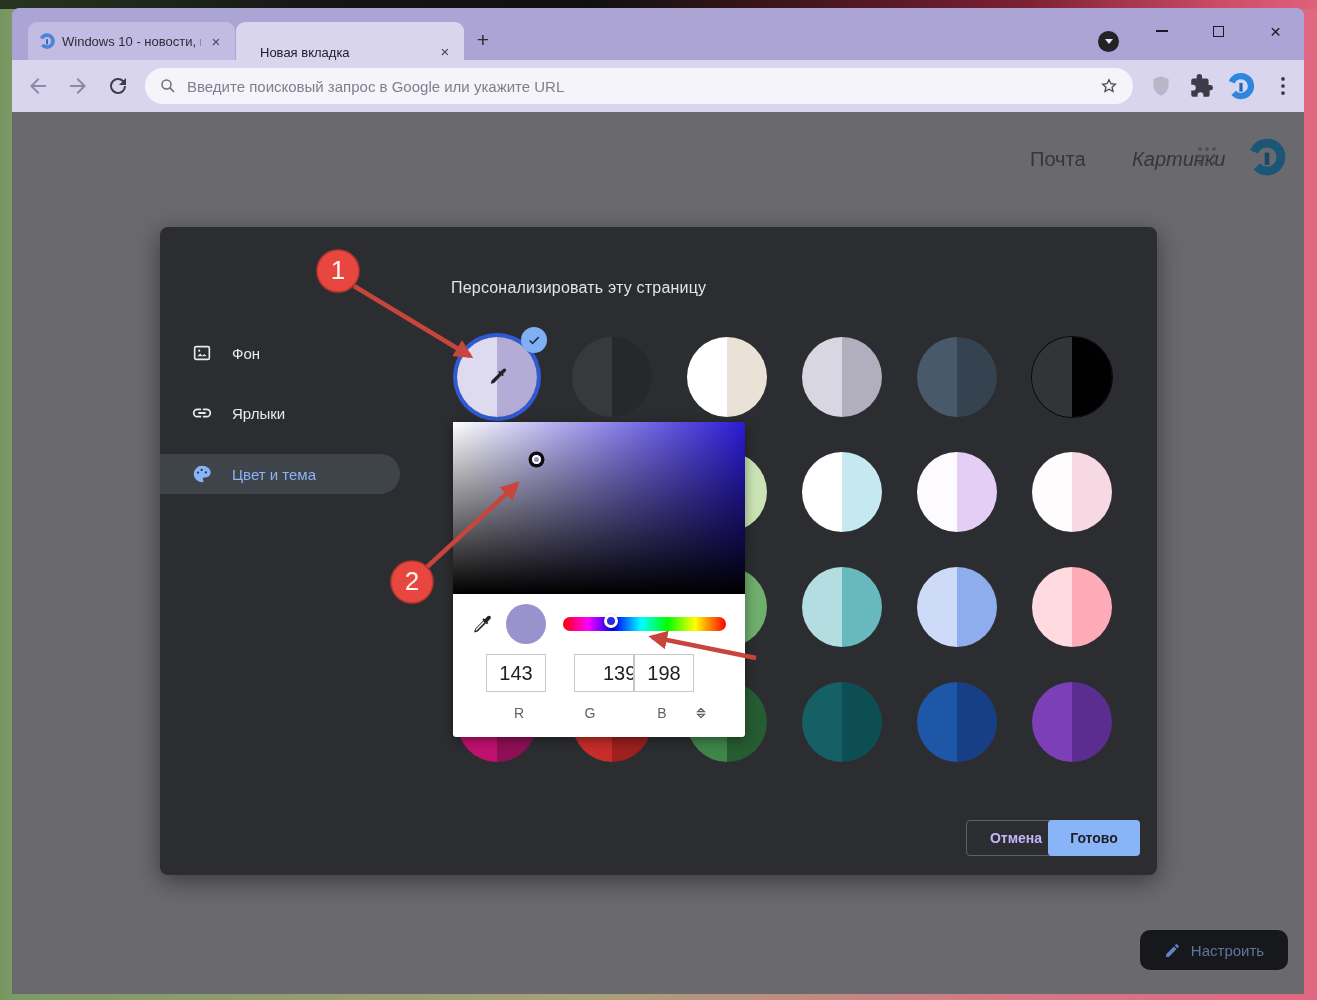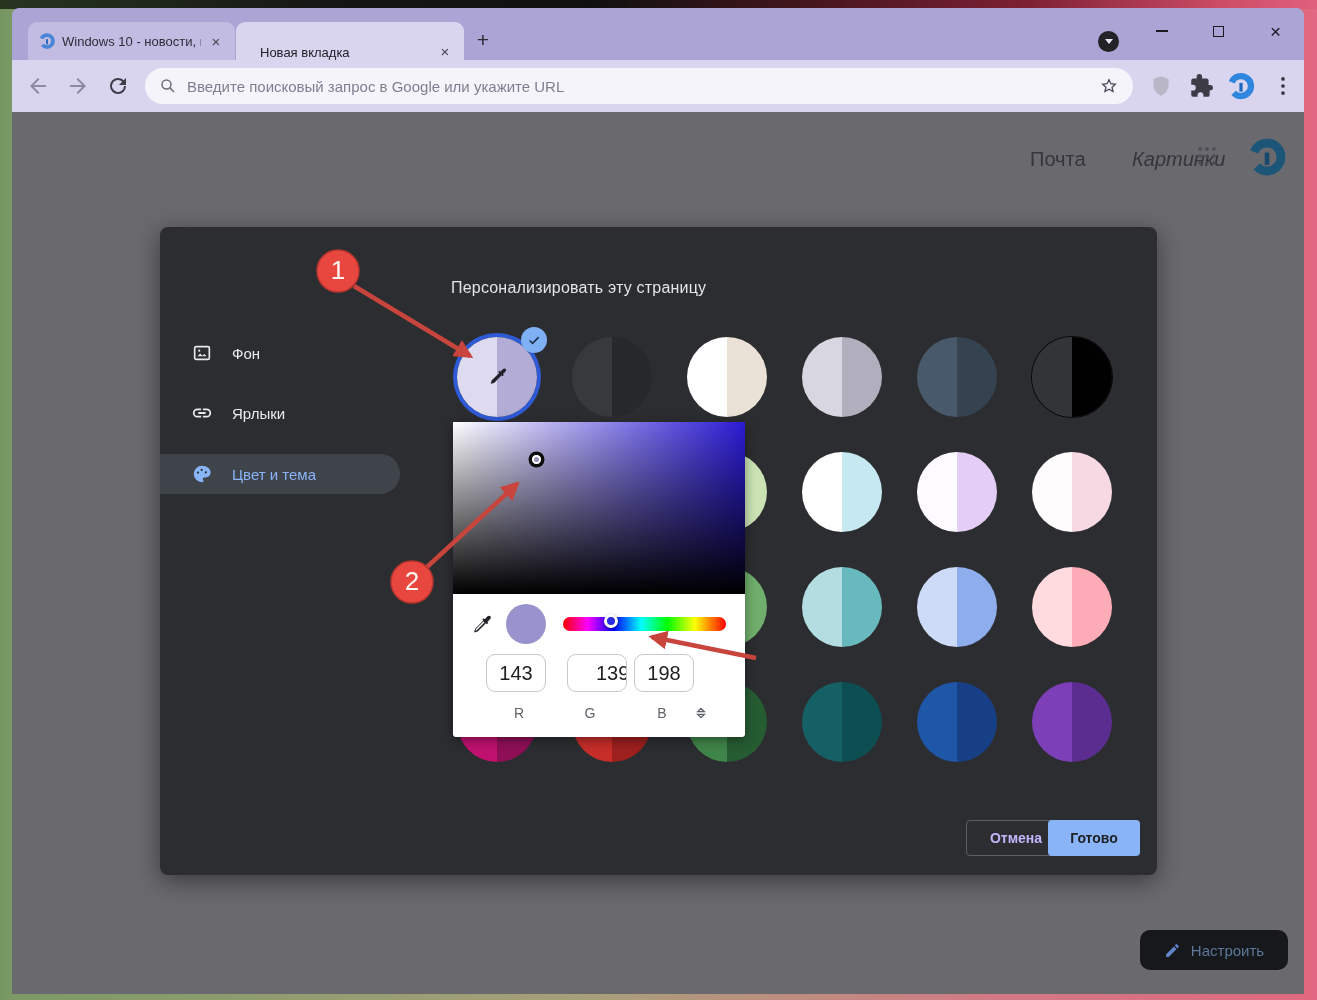--- a/index.html
+++ b/index.html
@@ -70,21 +70,21 @@
   .sv-area { position:relative; width:292px; height:172px;
     background:linear-gradient(to top,#000,rgba(0,0,0,0)),linear-gradient(to right,#fff,rgba(255,255,255,0)),#2b1bd4; }
   .sv-cursor { position:absolute; left:79px; top:33px; width:9px; height:9px; border-radius:50%;
     border:2.5px solid #fff; box-shadow:0 0 0 3.5px #0d0d0d; }
   .pk-eyedrop { position:absolute; left:17px; top:190px; width:24px; height:24px; }
   .pk-preview { position:absolute; left:53px; top:182px; width:40px; height:40px; border-radius:50%; background:#9893cc; }
   .hue-slider { position:absolute; left:110px; top:195px; width:163px; height:14px; border-radius:7px;
     background:linear-gradient(90deg,#ff0000 0%,#ff00ff 15%,#0000ff 31%,#00ffff 48%,#00ff00 64%,#ffff00 81%,#ff0000 100%); }
   .hue-thumb { position:absolute; left:41px; top:-3px; width:14px; height:14px; border-radius:50%;
     background:#2a2ae0; border:3px solid #fff; box-shadow:0 1px 3px rgba(0,0,0,.45); }
-  .rgb-input { position:absolute; top:232px; width:60px; height:38px; border:1px solid #c8c8c8; border-radius:9px;
+  .rgb-input { position:absolute; top:232px; width:60px; height:38px; border:1px solid #c8c8c8; border-radius:0;
     text-align:center; font-size:20px; color:#1f1f1f; font-family:inherit; outline:none; background:#fff; }
   .rgb-label { position:absolute; top:283px; font-size:14px; color:#5f6368; width:20px; text-align:center; }
   .fmt-stepper { position:absolute; left:240px; top:283px; width:16px; height:16px; }
 
   .dlg-btn { position:absolute; top:593px; height:36px; border-radius:4px; font-size:14px; font-weight:bold;
     font-family:inherit; display:flex; align-items:center; justify-content:center; cursor:default; }
   .btn-cancel { left:806px; width:100px; background:transparent; border:1px solid #5c6065; color:#c4b5fd;text-align:center; }
   .btn-done { left:888px; width:92px; background:#8ab4f8; border:none; color:#1f2023; }
 
   .customize-btn { position:absolute; left:1128px; top:818px; width:148px; height:40px; border-radius:10px;
@@ -252,21 +252,21 @@
           <div class="sv-cursor"></div>
         </div>
         <svg class="pk-eyedrop" viewBox="0 0 24 24">
           <path d="M20.7 4.6a2.4 2.4 0 0 0-3.4 0l-2.6 2.6-1-1-1.4 1.4 1 1-8.3 8.3-.9 3.6 3.6-.9 8.3-8.3 1 1 1.4-1.4-1-1 2.6-2.6a2.4 2.4 0 0 0 .7-2.7zM6.8 18.2l-1.3.3.3-1.3 7.6-7.6 1 1z" fill="#23232b"></path>
         </svg>
         <div class="pk-preview" id="pk-preview" style="background: rgb(152, 147, 204);"></div>
         <div class="hue-slider">
           <div class="hue-thumb" id="hue-thumb" style="background: rgb(42, 42, 224);"></div>
         </div>
         <input class="rgb-input" style="left: 33px;" value="143">
-        <input class="rgb-input" style="left: 114px; padding-left: 28px;" value="139">
+        <input class="rgb-input" style="left: 121px; padding-left: 28px;" value="139">
         <input class="rgb-input" style="left: 181px;" value="198">
         <span class="rgb-label" style="left:56px;">R</span>
         <span class="rgb-label" style="left:127px;">G</span>
         <span class="rgb-label" style="left:199px;">B</span>
         <svg class="fmt-stepper" viewBox="0 0 24 24">
           <path d="M7 10l5-5 5 5z" fill="none" stroke="#5f6368" stroke-width="2"></path>
           <path d="M7 14l5 5 5-5z" fill="none" stroke="#5f6368" stroke-width="2"></path>
         </svg>
       </div>
 

